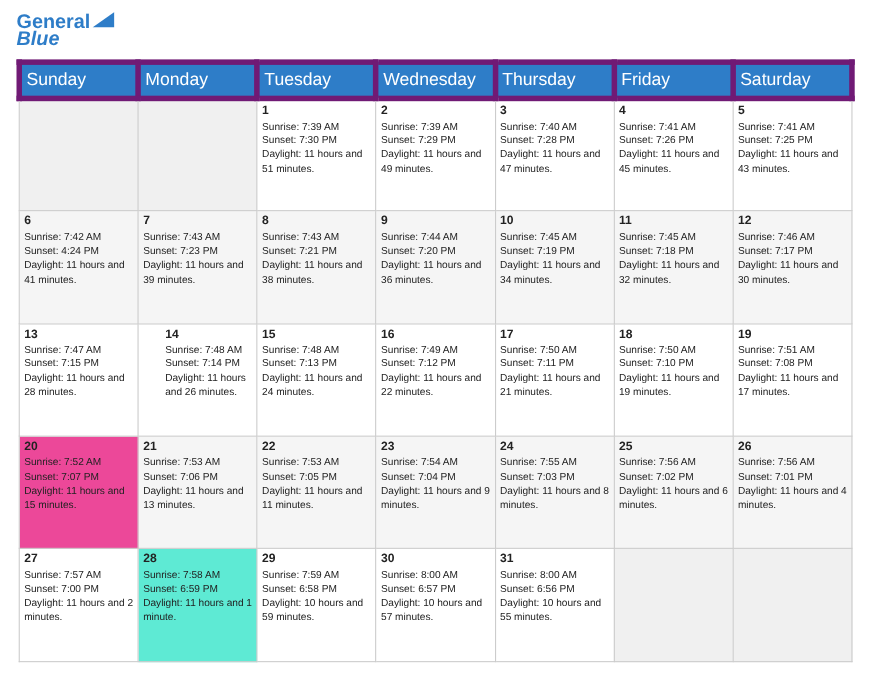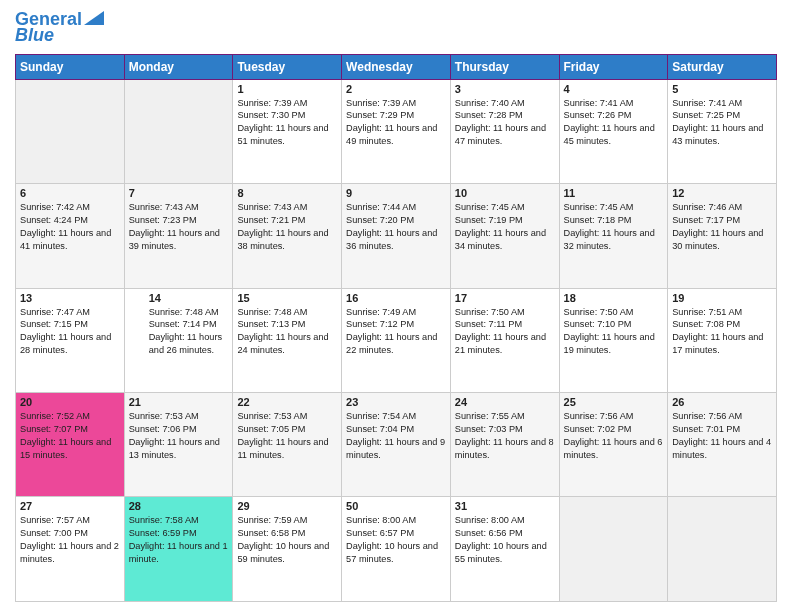--- a/index.html
+++ b/index.html
@@ -52,25 +52,25 @@
     }
     .calendar {
       flex: 1;
       border-collapse: collapse;
       width: 100%;
       table-layout: fixed;
     }
     .calendar th {
       background-color: #2e7dc8;
       color: #fff;
-      font-size: 12px;
-      font-weight: bold;
+      font-size: 16px;
+      font-weight: normal;
       padding: 5px 4px;
       text-align: left;
-      border: 1px solid #701a75;
+      border: 5px solid #701a75;
     }
     .calendar td {
       border: 1px solid #ccc;
       vertical-align: top;
       padding: 3px 4px;
       font-size: 9.5px;
       color: #222;
       background: #fff;
       height: 85px;
     }
@@ -308,21 +308,21 @@
 Sunset: 6:59 PM
 Daylight: 11 hours and 1 minute.</div>
           </td>
           <td style="background: rgb(255, 255, 255);">
             <span class="day-num">29</span>
             <div class="sun-info" style="white-space: pre-line;">Sunrise: 7:59 AM
 Sunset: 6:58 PM
 Daylight: 10 hours and 59 minutes.</div>
           </td>
           <td style="background: rgb(255, 255, 255);">
-            <span class="day-num">50</span>
+            <span class="day-num">30</span>
             <div class="sun-info" style="white-space: pre-line;">Sunrise: 8:00 AM
 Sunset: 6:57 PM
 Daylight: 10 hours and 57 minutes.</div>
           </td>
           <td style="background: rgb(255, 255, 255);">
             <span class="day-num">31</span>
             <div class="sun-info" style="white-space: pre-line;">Sunrise: 8:00 AM
 Sunset: 6:56 PM
 Daylight: 10 hours and 55 minutes.</div>
           </td>

